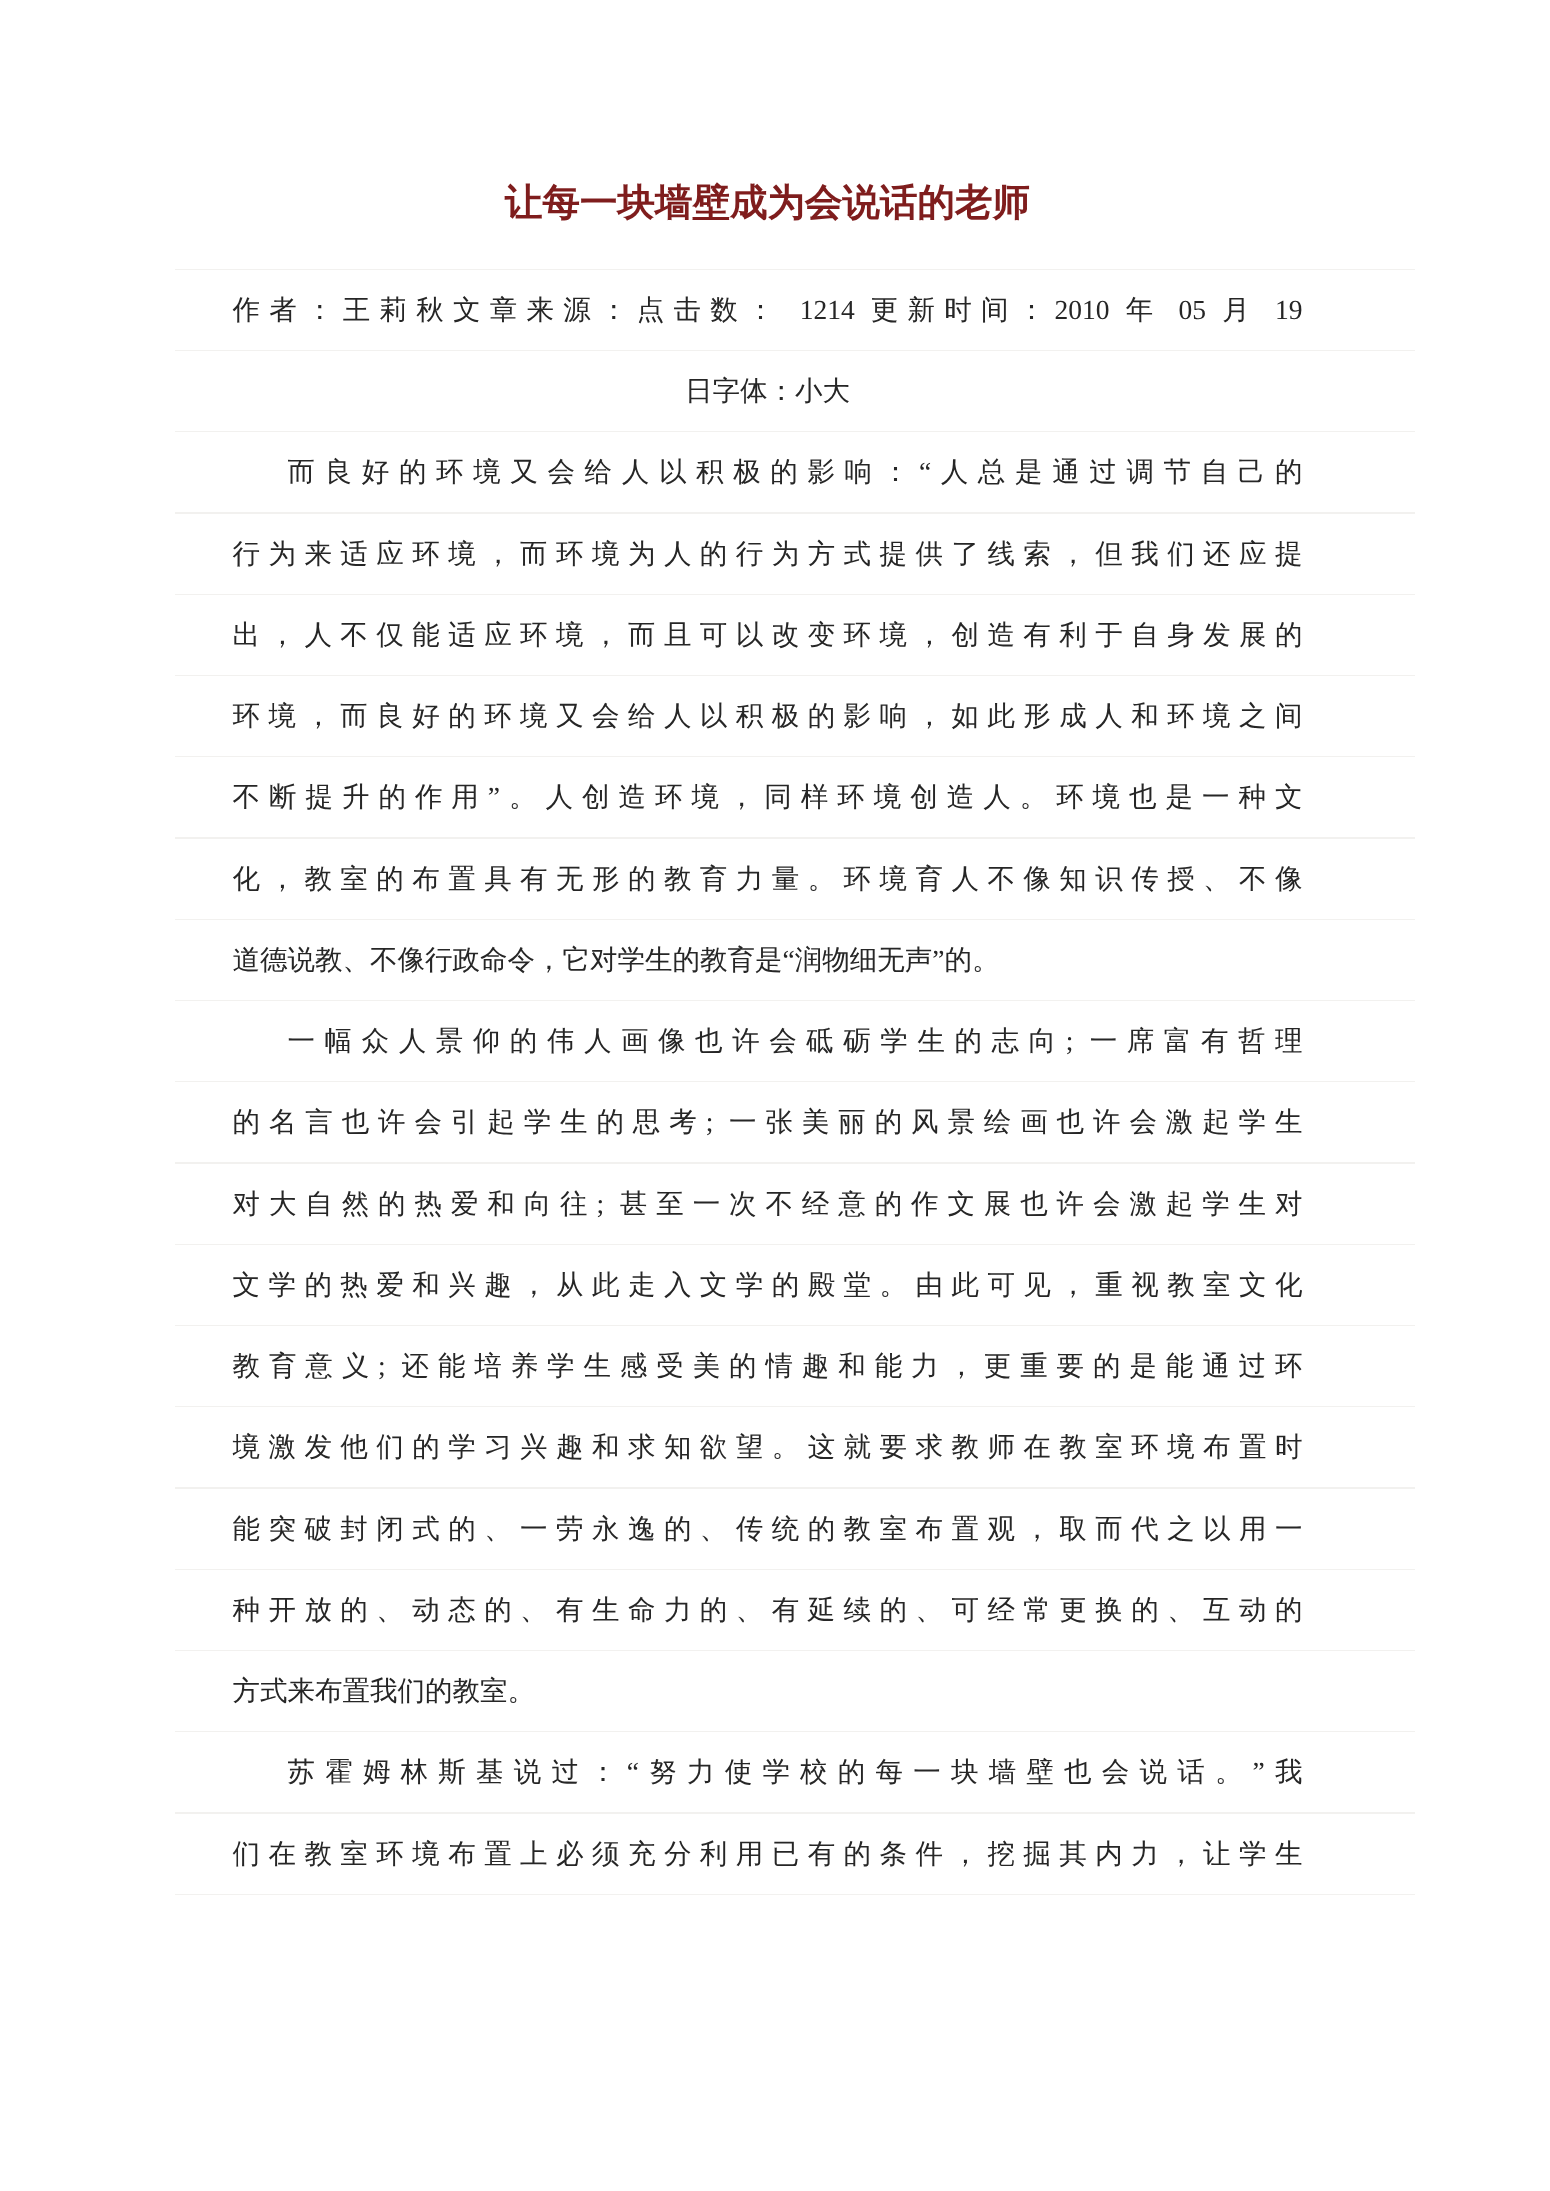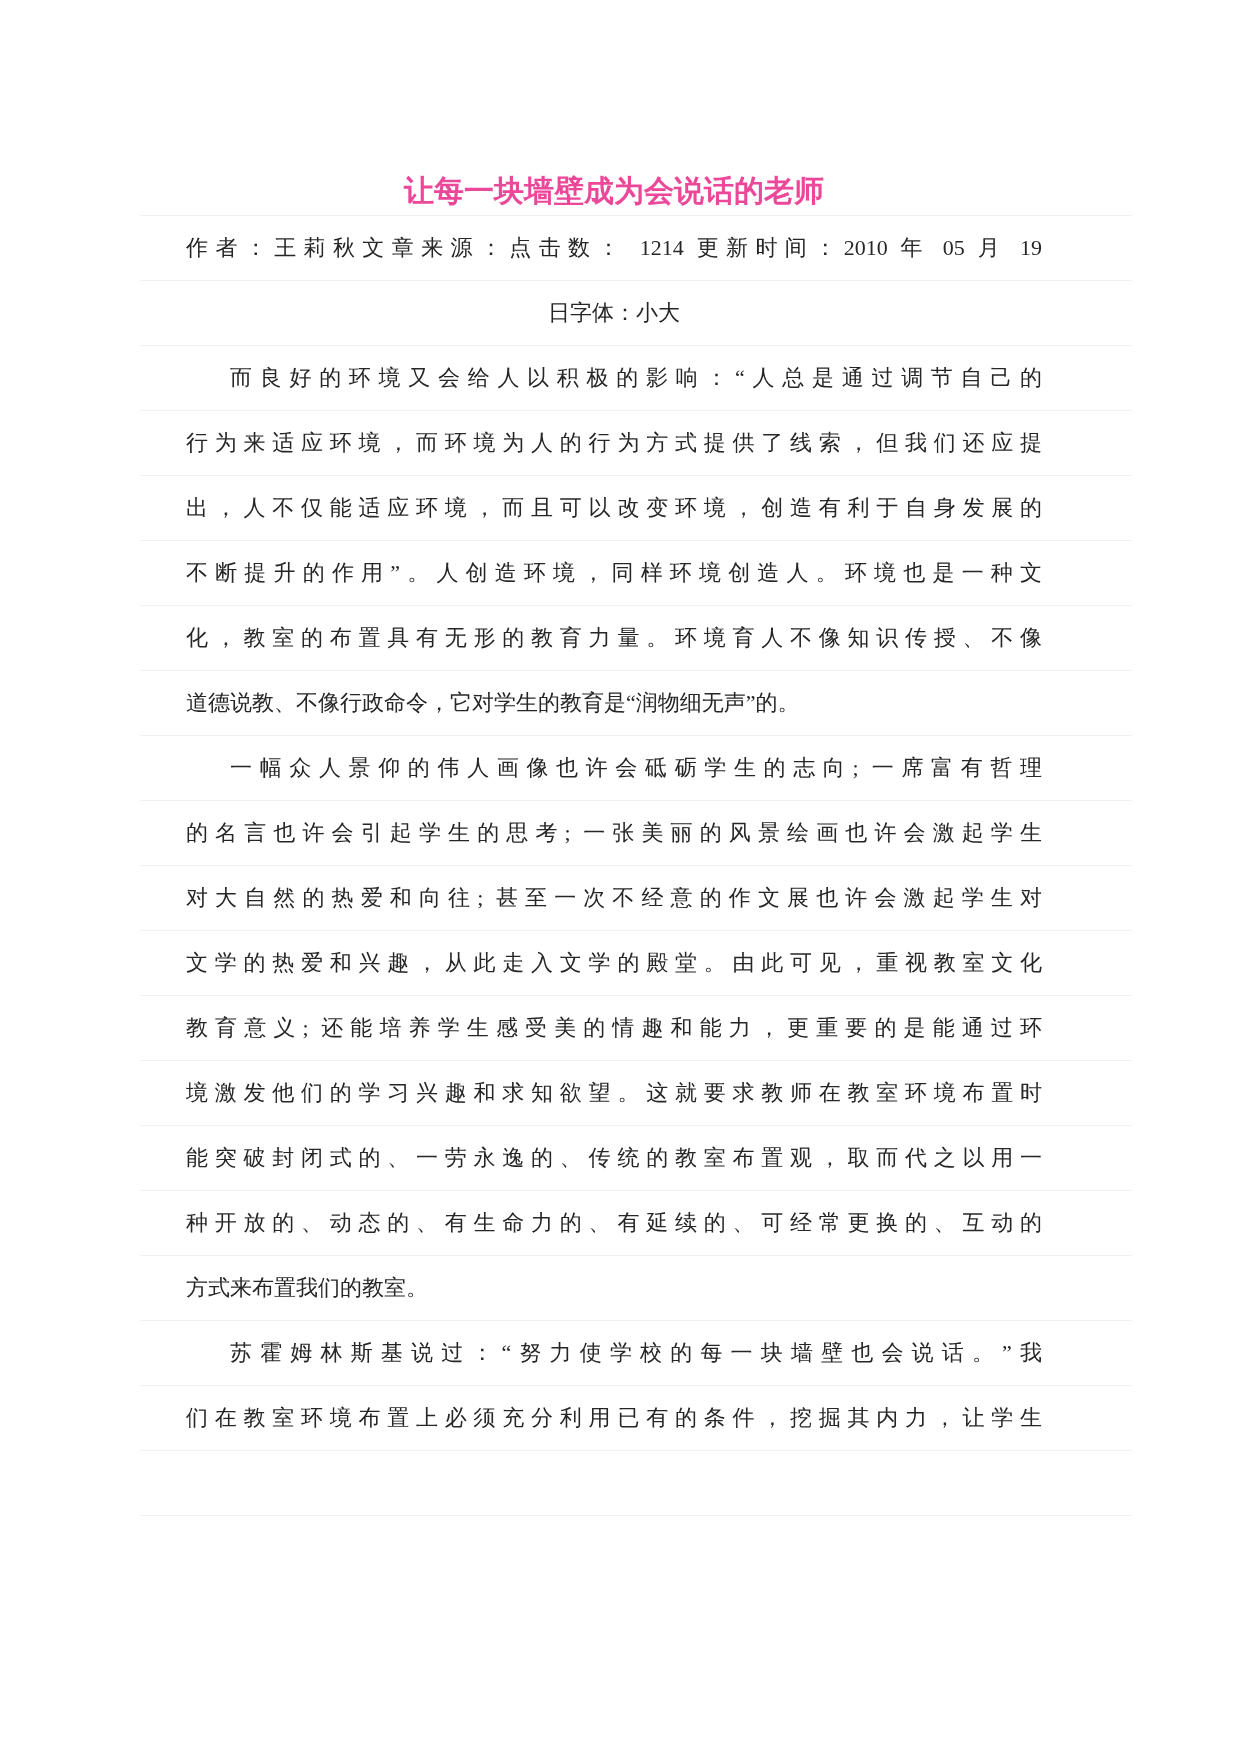--- a/index.html
+++ b/index.html
@@ -41,32 +41,33 @@
   .line.natural{text-align:left;text-align-last:auto;}
   .line.center{text-align:center;text-align-last:center;}
   .line.first{text-indent:2em;}
 </style>
 </head>
 <body>
 
 <div class="page" style="color: rgb(38, 38, 38);">
   <div class="rowlines"></div>
 
-  <h1 class="title" style="color: #ec4899; margin-top: 28px;">让每一块墙壁成为会说话的老师</h1>
+  <h1 class="title" style="color: #7f1d1d;">让每一块墙壁成为会说话的老师</h1>
 
   <div class="meta">
     <div class="line fill">作者：王莉秋文章来源：点击数： 1214 更新时间：2010 年 05 月 19</div>
     <div class="line center">日字体：小大</div>
   </div>
 
   <div class="body-text" id="paras">
       <div>
         <div class="line first fill">而良好的环境又会给人以积极的影响：“人总是通过调节自己的</div>
         <div class="line fill">行为来适应环境，而环境为人的行为方式提供了线索，但我们还应提</div>
         <div class="line fill">出，人不仅能适应环境，而且可以改变环境，创造有利于自身发展的</div>
+        <div class="line fill">环境，而良好的环境又会给人以积极的影响，如此形成人和环境之间</div>
         <div class="line fill">不断提升的作用”。人创造环境，同样环境创造人。环境也是一种文</div>
         <div class="line fill">化，教室的布置具有无形的教育力量。环境育人不像知识传授、不像</div>
         <div class="line natural">道德说教、不像行政命令，它对学生的教育是“润物细无声”的。</div>
       </div>
       <div>
         <div class="line first fill">一幅众人景仰的伟人画像也许会砥砺学生的志向; 一席富有哲理</div>
         <div class="line fill">的名言也许会引起学生的思考; 一张美丽的风景绘画也许会激起学生</div>
         <div class="line fill">对大自然的热爱和向往; 甚至一次不经意的作文展也许会激起学生对</div>
         <div class="line fill">文学的热爱和兴趣，从此走入文学的殿堂。由此可见，重视教室文化</div>
         <div class="line fill">教育意义; 还能培养学生感受美的情趣和能力，更重要的是能通过环</div>

